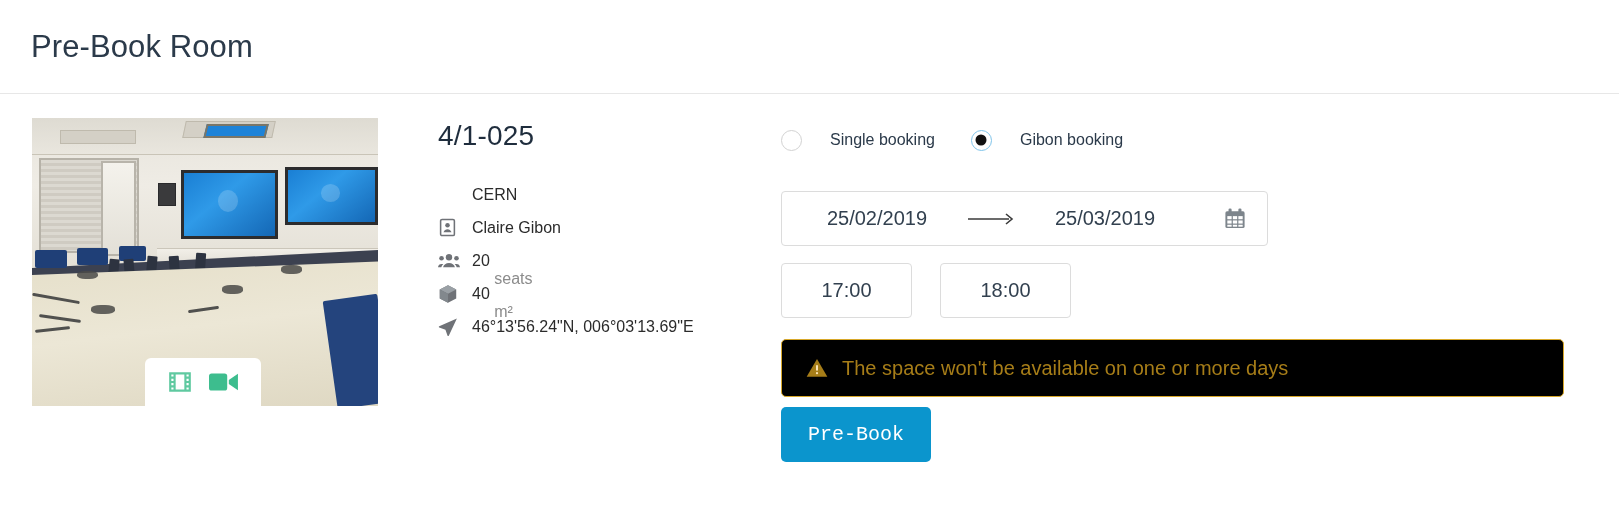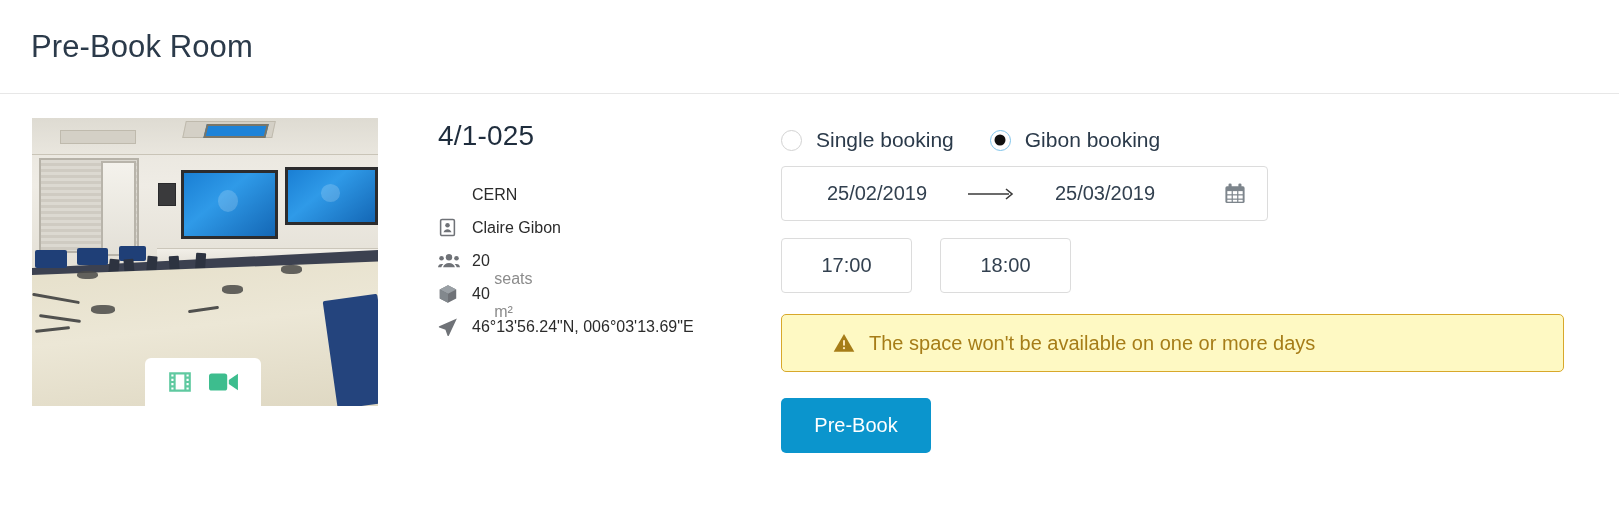--- a/index.html
+++ b/index.html
@@ -178,23 +178,23 @@
     border-color: #7fc4ea;
   }
   .radio-opt.checked .radio-mark::after {
     content: "";
     position: absolute; left: 50%; top: 50%;
     width: 11px; height: 11px;
     transform: translate(-50%,-50%);
     border-radius: 50%;
     background: #111;
   }
-  .radio-label { font-size: 21px; color: #2b3a4a; }
+  .radio-label { font-size: 16px; color: #2b3a4a; margin-left: 14px; }
   .date-range {
-    margin-top: 8px;
+    margin-top: 33px;
     width: 487px; height: 55px;
     border: 1px solid #dcdcdc;
     border-radius: 4px;
     background: #fff;
     display: flex;
     align-items: center;
     padding: 0 20px;
   }
   .date-val {
     font-size: 20px; color: #32404f;
@@ -211,37 +211,37 @@
     width: 131px; height: 55px;
     border: 1px solid #dcdcdc;
     border-radius: 4px;
     background: #fff;
     display: flex; align-items: center; justify-content: center;
     font-size: 20px; color: #32404f;
   }
   .warning {
     margin-top: 21px;
     width: 783px; height: 58px;
-    background: #fef9c3;
+    background: #000000;
     border: 1px solid #d8a82a;
     border-radius: 5px;
     display: flex; align-items: center;
-    padding-left: 51px;
+    padding-left: 24px;
   }
   .warn-icon { color: #a67d18; display: flex; margin-right: 14px; }
   .warn-text { font-size: 20px; color: #a67d18; }
   .prebook-btn {
-    margin-top: 26px;
+    margin-top: 10px;
     width: 150px; height: 55px;
     background: #0b95cd;
     border: none;
     border-radius: 5px;
     color: #ffffff;
     font-size: 20px;
-    font-family: Liberation Sans, sans-serif;
+    font-family: Liberation Mono, monospace;
     cursor: pointer;
   }
 </style>
 </head>
 <body>
 
 <div class="modal">
 
   <div class="modal-header">
     <div class="modal-title">Pre-Book Room</div>

